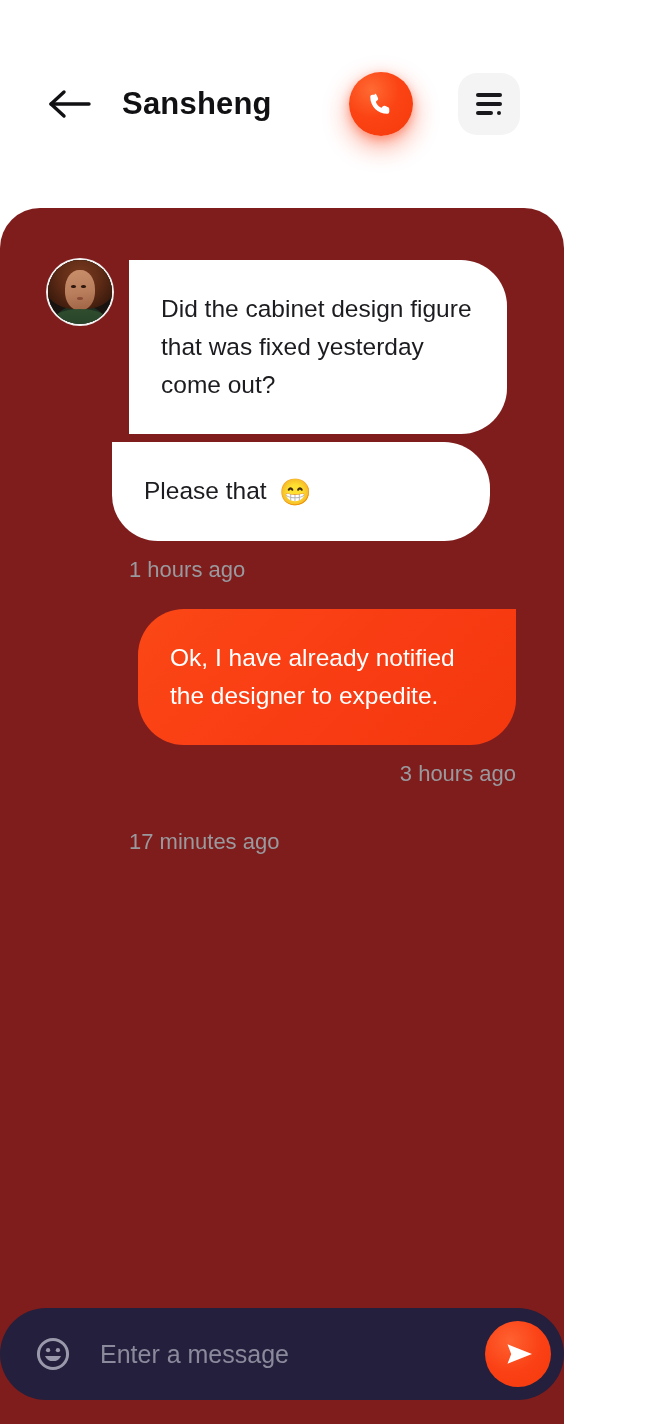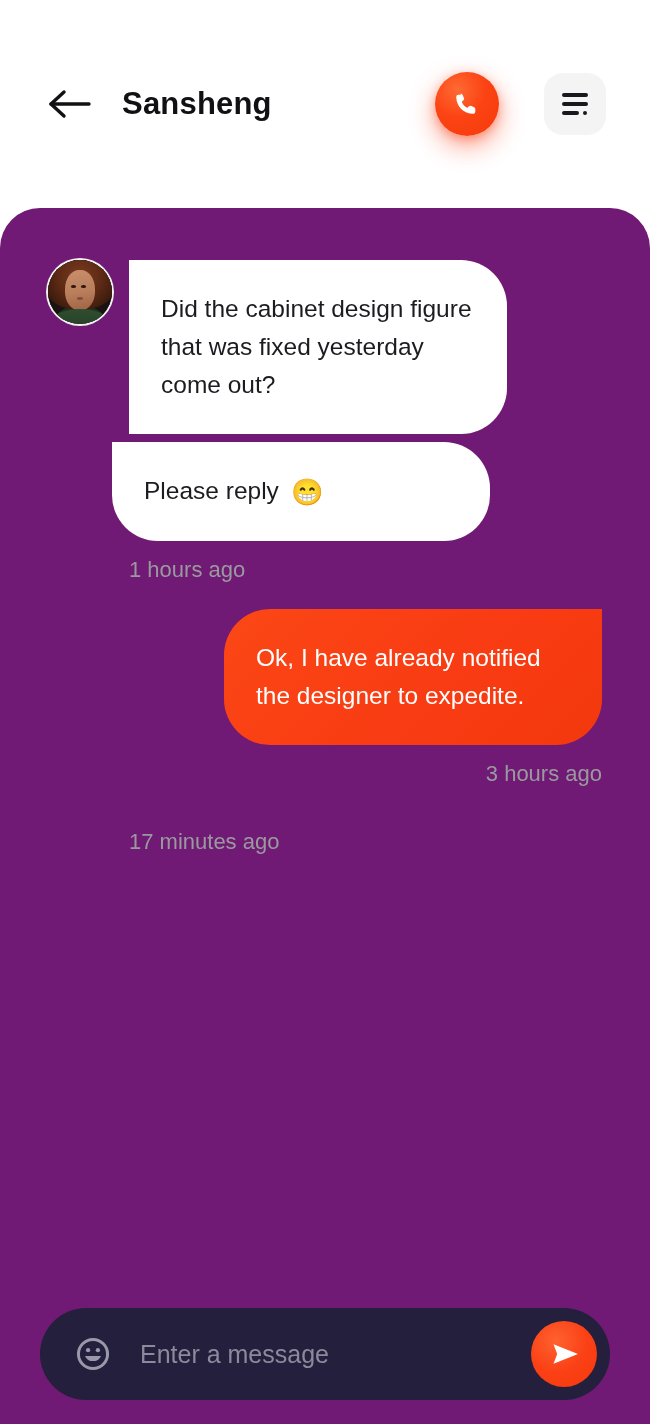--- a/index.html
+++ b/index.html
@@ -7,21 +7,21 @@
   html, body {
     width: 658px;
     height: 1424px;
     background: #ffffff;
     font-family: "Liberation Sans", sans-serif;
     overflow: hidden;
   }
 
   .phone {
     position: relative;
-    width: 650px;
+    width: 564px;
     height: 1424px;
     background: #ffffff;
     display: flex;
     flex-direction: column;
   }
 
   
   .header {
     position: relative;
     height: 208px;
@@ -93,21 +93,21 @@
   .menu-icon i:nth-child(1) { width: 26px; }
   .menu-icon i:nth-child(2) { width: 26px; }
   .menu-icon .row3 { display: flex; align-items: center; gap: 4px; }
   .menu-icon .row3 span.bar { width: 17px; height: 4px; border-radius: 2px; background: #19191d; display:block; }
   .menu-icon .row3 span.dot { width: 4px; height: 4px; border-radius: 2px; background: #19191d; display:block; }
 
   
   .chat-panel {
     position: relative;
     flex: 1 1 auto;
-    background: #701a75;
+    background: #7f1d1d;
     border-radius: 40px 40px 0 0;
     padding: 52px 0 10px 0;
     overflow: hidden;
   }
 
   .msg-row {
     display: flex;
     align-items: flex-start;
     padding: 0 48px 0 48px;
   }
@@ -291,21 +291,21 @@
           <span class="hair"></span>
           <span class="face"></span>
         <span class="eyeL"></span>
           <span class="eyeR"></span>
           <span class="mouth"></span>
         <span class="shoulder"></span>
       </div>
       <div style="display:flex;flex-direction:column;">
         <div class="bubble in in-first">Did the cabinet design figure that was fixed yesterday come out?</div>
         <div class="bubble in in-second" style="margin-left:0;">
-          <span>Please reply </span><span class="emoji">😁</span>
+          <span>Please that </span><span class="emoji">😁</span>
         </div>
       </div>
     </div>
     <div class="timestamp left">1 hours ago</div>
 
     <div class="gap-sm"></div>
 
     <div class="msg-row out">
       <div class="bubble out">Ok, I have already notified the designer to expedite.</div>
     </div>

